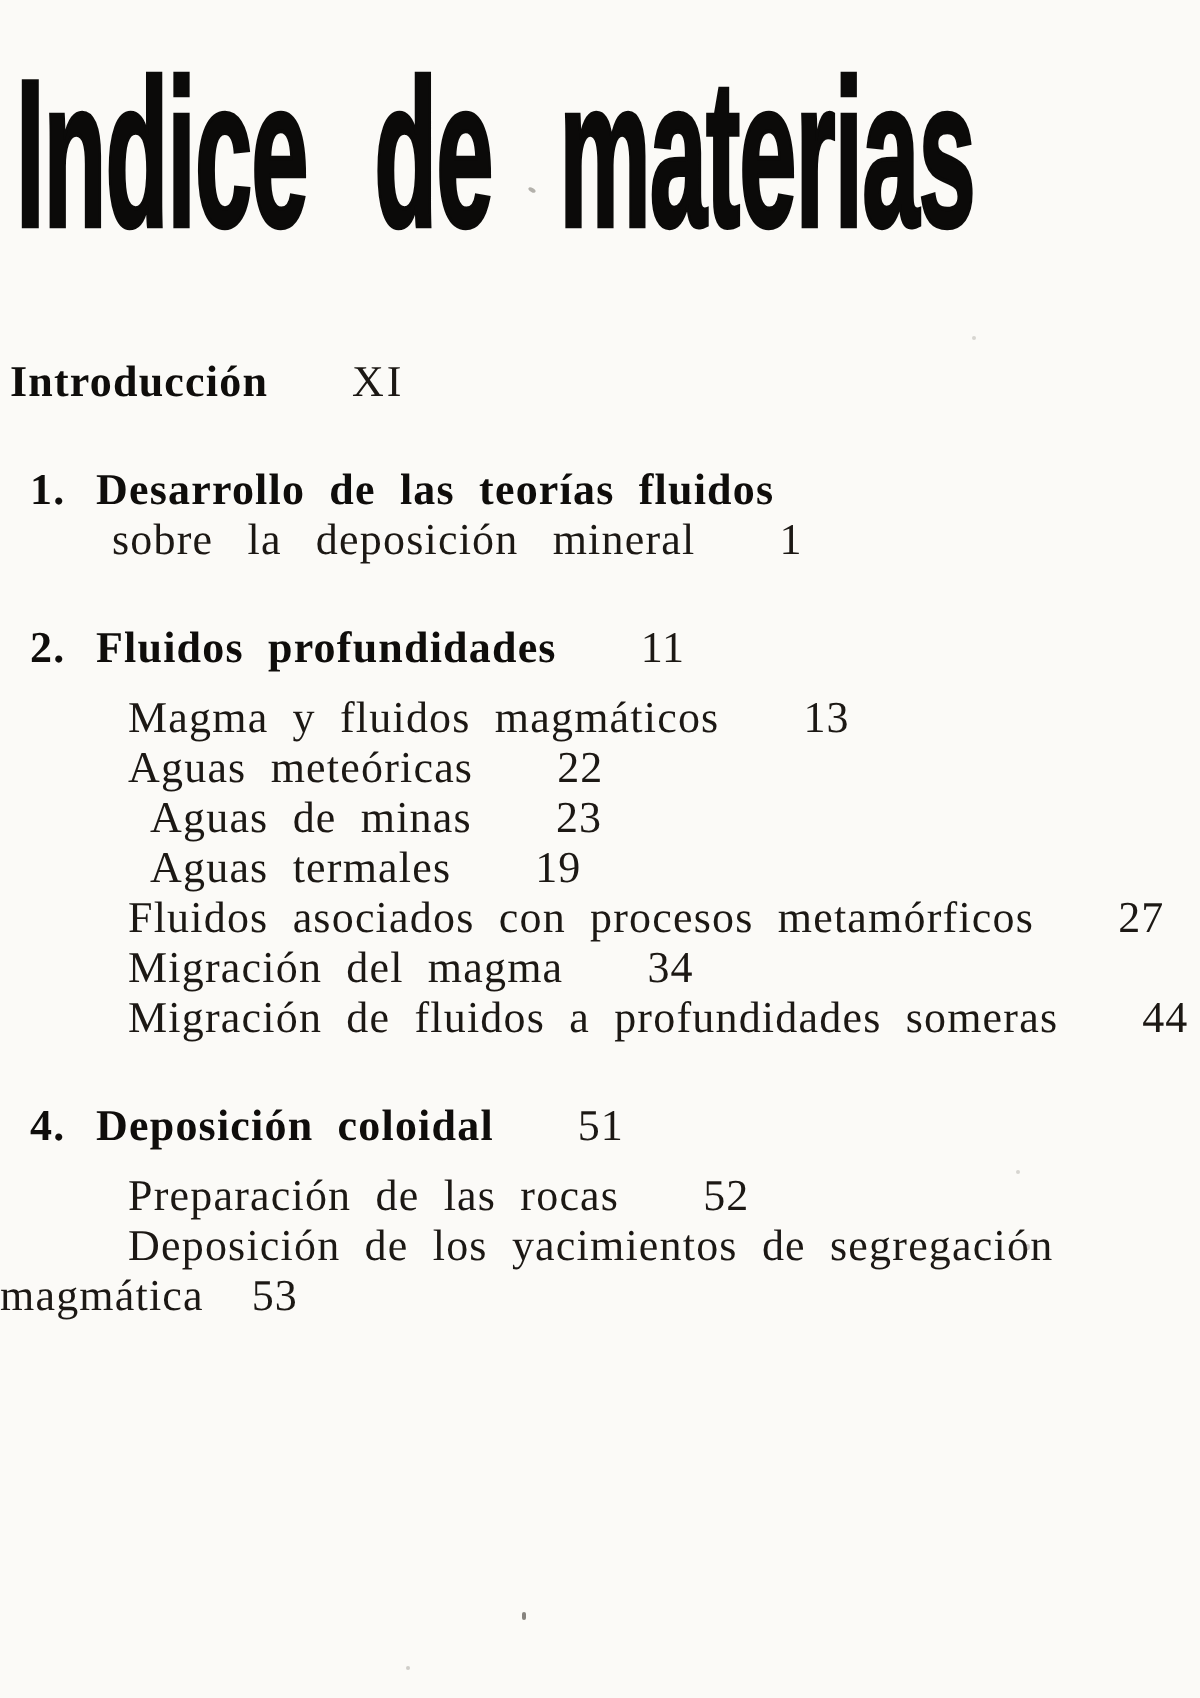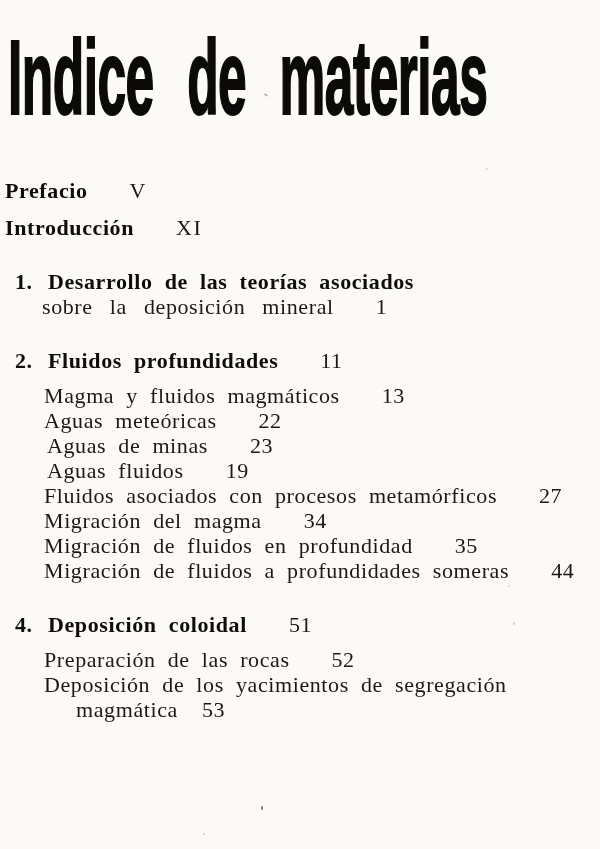--- a/index.html
+++ b/index.html
@@ -44,25 +44,25 @@
     white-space: nowrap;
   }
   
   .front { padding-left: 5px; font-weight: bold; color: #0f0d0b; }
   .front + .front { margin-top: 12px; }
   
   .chapter { margin-top: 29px; padding-left: 15px; font-weight: bold; color: #0f0d0b; }
   .chapter .num { display: inline-block; width: 33px; }
   .chapter + .sub { margin-top: 10px; }
   
-  .sub    { padding-left: 44px; }
-  .subsub { padding-left: 47px; }
+  .sub    { padding-left: 64px; }
+  .subsub { padding-left: 47px; margin-left: 28px; }
   
-  .cont  { padding-left: 42px; word-spacing: 11px; }
-  .cont2 { padding-left: 76px; }
+  .cont  { padding-left: 56px; word-spacing: 11px; }
+  .cont2 { }
   
   .pg { font-weight: normal; margin-left: 42px; color: #1c1814; letter-spacing: 0.5px; }
   .cont2 .pg { margin-left: 24px; }
   .pg.roman { letter-spacing: 1.5px; }
 
   
   .speck { position: absolute; background: #6b675f; border-radius: 50%; }
   .sp1 { left: 264px; top: 94px;  width: 4px; height: 2px; opacity: .5; transform: rotate(32deg); }
   .sp2 { left: 508px; top: 585px; width: 2px; height: 2px; opacity: .25; }
   .sp3 { left: 513px; top: 622px; width: 2px; height: 3px; opacity: .3; }
@@ -72,32 +72,30 @@
     position: absolute; left: 261px; top: 806px;
     width: 2px; height: 4px; background: #3a352e; opacity: .6; border-radius: 1px;
   }
 </style>
 </head>
 <body>
 
 <div class="paper">
   <h1 class="title">Indice de materias</h1>
   <div class="toc" id="toc">
-      <div class="row front"><span class="label">Prefacio</span><span class="pg roman">V</span></div>
       <div class="row front"><span class="label">Introducción</span><span class="pg roman">XI</span></div>
-      <div class="row chapter"><span class="num">1.</span><span class="label">Desarrollo de las teorías asociados</span></div>
+      <div class="row chapter"><span class="num">1.</span><span class="label">Desarrollo de las teorías fluidos</span></div>
       <div class="row cont"><span class="label">sobre la deposición mineral</span><span class="pg">1</span></div>
       <div class="row chapter"><span class="num">2.</span><span class="label">Fluidos profundidades</span><span class="pg">11</span></div>
       <div class="row sub"><span class="label">Magma y fluidos magmáticos</span><span class="pg">13</span></div>
       <div class="row sub"><span class="label">Aguas meteóricas</span><span class="pg">22</span></div>
       <div class="row subsub"><span class="label">Aguas de minas</span><span class="pg">23</span></div>
-      <div class="row subsub"><span class="label">Aguas fluidos</span><span class="pg">19</span></div>
+      <div class="row subsub"><span class="label">Aguas termales</span><span class="pg">19</span></div>
       <div class="row sub"><span class="label">Fluidos asociados con procesos metamórficos</span><span class="pg">27</span></div>
       <div class="row sub"><span class="label">Migración del magma</span><span class="pg">34</span></div>
-      <div class="row sub"><span class="label">Migración de fluidos en profundidad</span><span class="pg">35</span></div>
       <div class="row sub"><span class="label">Migración de fluidos a profundidades someras</span><span class="pg">44</span></div>
       <div class="row chapter"><span class="num">4.</span><span class="label">Deposición coloidal</span><span class="pg">51</span></div>
       <div class="row sub"><span class="label">Preparación de las rocas</span><span class="pg">52</span></div>
       <div class="row sub"><span class="label">Deposición de los yacimientos de segregación</span></div>
       <div class="row cont2"><span class="label">magmática</span><span class="pg">53</span></div>
     </div>
   <span class="speck sp1"></span>
   <span class="speck sp2"></span>
   <span class="speck sp3"></span>
   <span class="speck sp4"></span>

